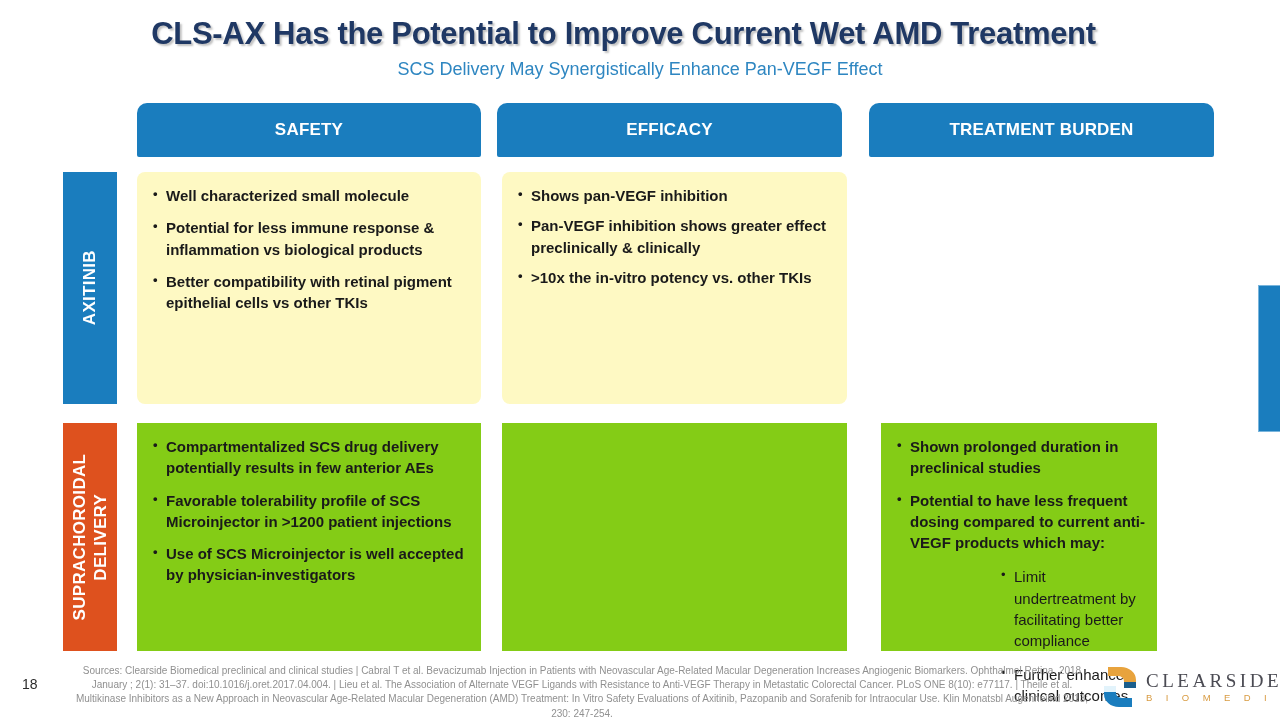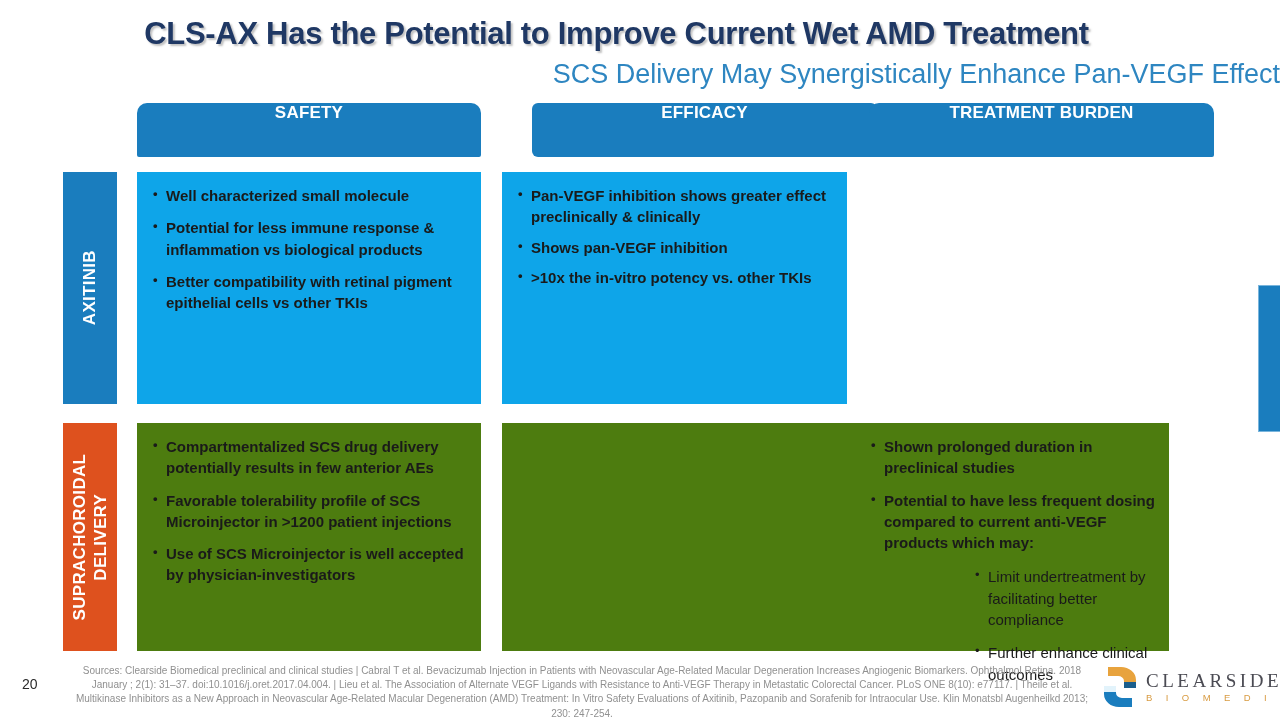--- a/index.html
+++ b/index.html
@@ -2,59 +2,59 @@
 <html><head>
 <meta charset="utf-8">
 <style>
   * { margin:0; padding:0; box-sizing:border-box; }
   html,body { width:1280px; height:720px; }
   body {
     position:relative; overflow:hidden; background:#ffffff;
     font-family:"Liberation Sans", sans-serif;
   }
   .title {
-    position:absolute; top:16px; left:8px; width:1217px; text-align:center;
+    position:absolute; top:16px; left:15px; width:1217px; text-align:center;
     font-size:31px; font-weight:bold; color:#1F3864;
     text-shadow:2px 2px 2px rgba(80,80,80,0.35);
     letter-spacing:-0.3px;
   }
   .subtitle {
-    position:absolute; top:59px; left:0; width:1280px; text-align:right;
-    font-size:27px; color:#2E86C1; font-weight:normal;
+    position:absolute; top:59px; left:0; width:1280px; text-align:center;
+    font-size:18px; color:#2E86C1; font-weight:normal;
   }
   .col-header {
     position:absolute; top:103px; height:54px;
     background:#1A7DBE; border-radius:10px 10px 2px 2px;
-    display:flex; align-items:flex-start; justify-content:center;
+    display:flex; align-items:center; justify-content:center;
     color:#ffffff; font-weight:bold; font-size:17px; letter-spacing:0.2px;
   }
   #hdr-safety { left:137px; width:344px; }
-  #hdr-efficacy { left:532px; width:345px;border-radius:6px; }
+  #hdr-efficacy { left:497px; width:345px; }
   #hdr-burden { left:869px; width:345px; }
 
   .row-label {
     position:absolute; left:63px; width:54px;
     display:flex; align-items:center; justify-content:center;
   }
   .row-label .vtext {
     transform:rotate(-90deg); width:210px; text-align:center;
     color:#ffffff; font-weight:bold; font-size:17px; line-height:1.25;
     letter-spacing:0.3px;
   }
   #label-axitinib { top:172px; height:232px; background:#1A7DBE; }
   #label-scs { top:423px; height:228px; background:#DE511E; }
 
   .cell { position:absolute; }
-  .cell.blue { background:#0ea5e9; }
-  .cell.peach { background:#4d7c0f; }
+  .cell.blue { background:#fef9c3;border-radius:8px; }
+  .cell.peach { background:#84cc16; }
   .r1 { top:172px; height:232px; }
   .r2 { top:423px; height:228px; }
   .c1 { left:137px; width:344px; }
   .c2 { left:502px; width:345px; }
-  .c3 { left:827px; width:342px;padding-left:28px; }
+  .c3 { left:881px; width:276px; }
 
   .bullets { list-style:none; padding:13px 10px 0 13px; }
   .bullets li {
     position:relative; padding-left:16px; margin-bottom:11px;
     font-size:15px; font-weight:bold; color:#1A1A1A; line-height:1.42;
   }
   .bullets li::before {
     content:"\2022"; position:absolute; left:3px; top:0px;
     font-size:13px; color:#1A1A1A;
   }
@@ -119,22 +119,22 @@
 
 <div class="cell blue r1 c1">
   <ul class="bullets">
     <li>Well characterized small molecule</li>
     <li>Potential for less immune response &amp; inflammation vs biological products</li>
     <li>Better compatibility with retinal pigment epithelial cells vs other TKIs</li>
   </ul>
 </div>
 <div class="cell blue r1 c2">
   <ul class="bullets tight">
+    <li>Shows pan-VEGF inhibition</li>
     <li>Pan-VEGF inhibition shows greater effect preclinically &amp; clinically</li>
-    <li>Shows pan-VEGF inhibition</li>
     <li>&gt;10x the in-vitro potency vs. other TKIs</li>
   </ul>
 </div>
 
 <div class="cell peach r2 c1">
   <ul class="bullets">
     <li>Compartmentalized SCS drug delivery potentially results in few anterior AEs</li>
     <li>Favorable tolerability profile of SCS Microinjector in &gt;1200 patient injections</li>
     <li>Use of SCS Microinjector is well accepted by physician-investigators</li>
   </ul>
@@ -149,21 +149,21 @@
     <li>Potential to have less frequent dosing compared to current anti-VEGF products which may:</li>
   </ul>
   <ul class="sub-bullets">
     <li>Limit undertreatment by facilitating better compliance</li>
     <li>Further enhance clinical outcomes</li>
   </ul>
 </div>
 
 <div class="right-bar"></div>
 
-<div class="page-number">20</div>
+<div class="page-number">18</div>
 <div class="footer-sources">Sources: Clearside Biomedical preclinical and clinical studies | Cabral T et al. Bevacizumab Injection in Patients with Neovascular Age-Related Macular Degeneration Increases Angiogenic Biomarkers. Ophthalmol Retina. 2018 January ; 2(1): 31–37. doi:10.1016/j.oret.2017.04.004. | Lieu et al. The Association of Alternate VEGF Ligands with Resistance to Anti-VEGF Therapy in Metastatic Colorectal Cancer. PLoS ONE 8(10): e77117. | Theile et al. Multikinase Inhibitors as a New Approach in Neovascular Age-Related Macular Degeneration (AMD) Treatment: In Vitro Safety Evaluations of Axitinib, Pazopanib and Sorafenib for Intraocular Use. Klin Monatsbl Augenheilkd 2013; 230: 247-254.</div>
 
 <div class="logo">
   <svg class="logo-icon" viewBox="0 0 38 44" xmlns="http://www.w3.org/2000/svg">
     <path d="M7 2 h13 a15 13 0 0 1 15 13 v2 h-12 v-1 a6 5 0 0 0 -6 -5 h-10 z" fill="#E8A33D"></path>
     <path d="M23 17 h12 v6 h-12 z" fill="#1B5E8C"></path>
     <path d="M31 42 h-13 a15 13 0 0 1 -15 -13 v-2 h12 v1 a6 5 0 0 0 6 5 h10 z" fill="#1A7DBE"></path>
     <path d="M3 21 h12 v6 h-12 z" fill="#E2F3FB"></path>
   </svg>
   <div class="logo-text">

